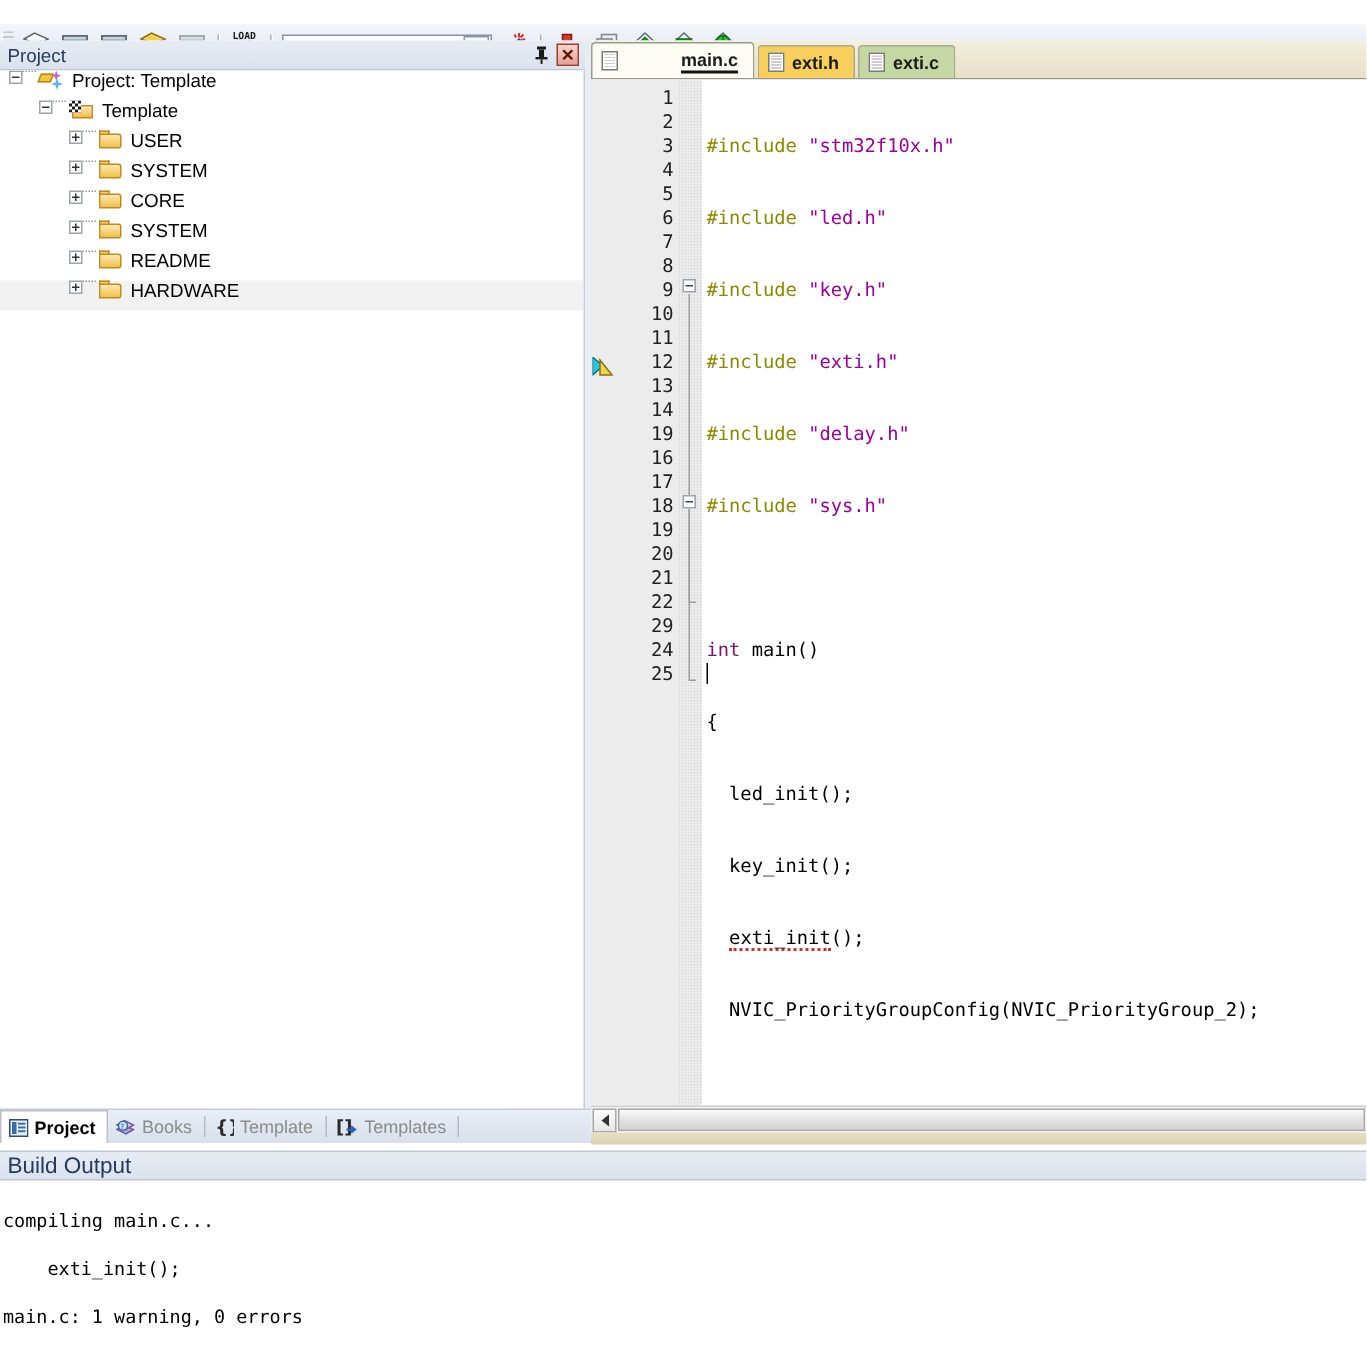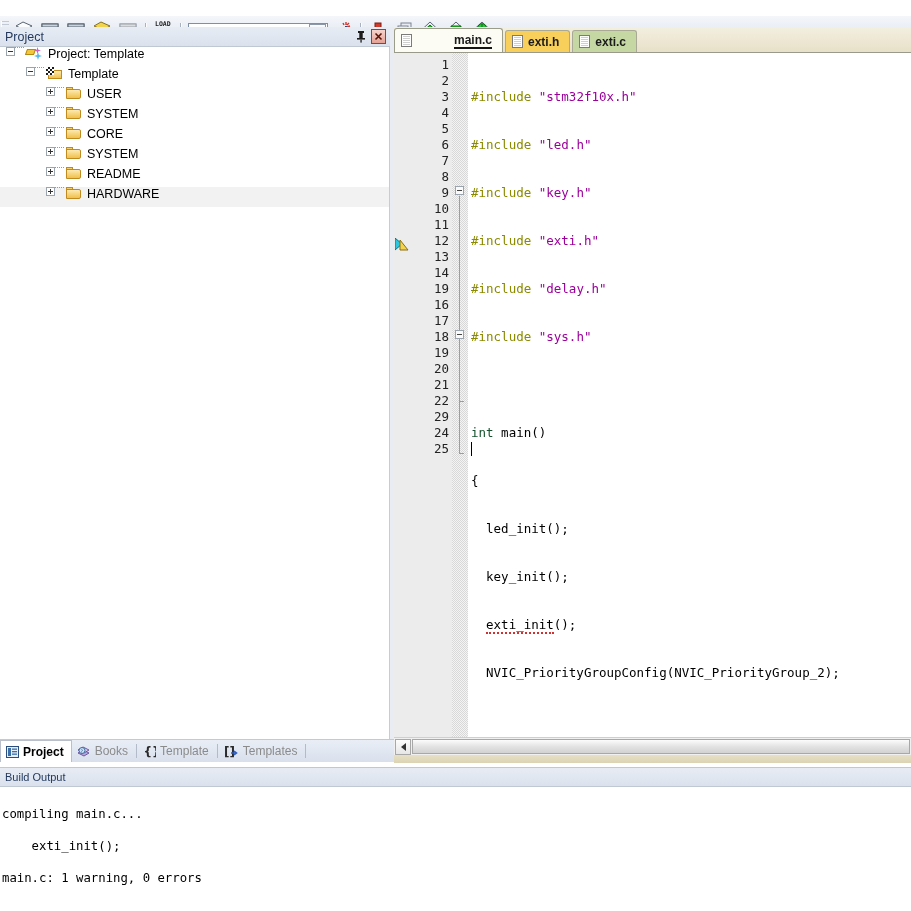--- a/index.html
+++ b/index.html
@@ -170,21 +170,21 @@
   .lnums div{height:16px;padding-right:3px;}
   .foldmargin{
     position:absolute;left:58px;top:0;width:16px;height:684px;
     background:repeating-conic-gradient(#d8d8d8 0% 25%,#f4f4f4 0% 50%) 0 0/2px 2px;
   }
   .codelines{
     position:absolute;left:74px;top:0;right:0;height:684px;
     padding-top:4px;box-sizing:border-box;white-space:pre;
   }
   .cl{height:16px;padding-left:3px;}
-  .kw{color:#14532d;}
+  .kw{color:#701a75;}
   .pre{color:#8a8a00;}
   .str{color:#9b009b;}
   .sq{border-bottom:2px dotted #d03030;}
   .fold{
     position:absolute;width:9px;height:9px;border:1px solid #9aa3ae;background:#fafafa;
     box-sizing:border-box;
   }
   .fold:before{content:"";position:absolute;left:1px;right:1px;top:3px;height:1px;background:#444;}
   .foldline{position:absolute;width:1px;background:#9d9d9d;}
   .foldend{position:absolute;width:5px;height:1px;background:#9d9d9d;}
@@ -209,21 +209,21 @@
   }
   .edgebar{position:absolute;left:394px;top:755px;width:517px;height:8px;
      background:linear-gradient(to bottom,#e8e0c6,#dcd3b3);}
 
   
   .buildhdr{
     position:absolute;left:0;top:767px;width:911px;height:20px;
     background:linear-gradient(to bottom,#e7ecf4,#dbe2ed);
     border-top:1px solid #c0c8d4;border-bottom:1px solid #c0c8d4;
     display:flex;align-items:center;padding-left:5px;box-sizing:border-box;
-    font-size:11px;color:#243a5e;
+    font-size:15px;color:#243a5e;
   }
   .buildbody{
     position:absolute;left:0;top:788px;width:911px;height:123px;background:#fff;
     font-family:"DejaVu Sans Mono","Liberation Mono",monospace;
     font-size:12.3px;line-height:16px;color:#000;
     padding:2px 0 0 2px;box-sizing:border-box;white-space:pre;
   }
   .sepv{position:absolute;left:390px;top:27px;width:4px;height:712px;background:#e9edf3;}
 </style>
 </head>

